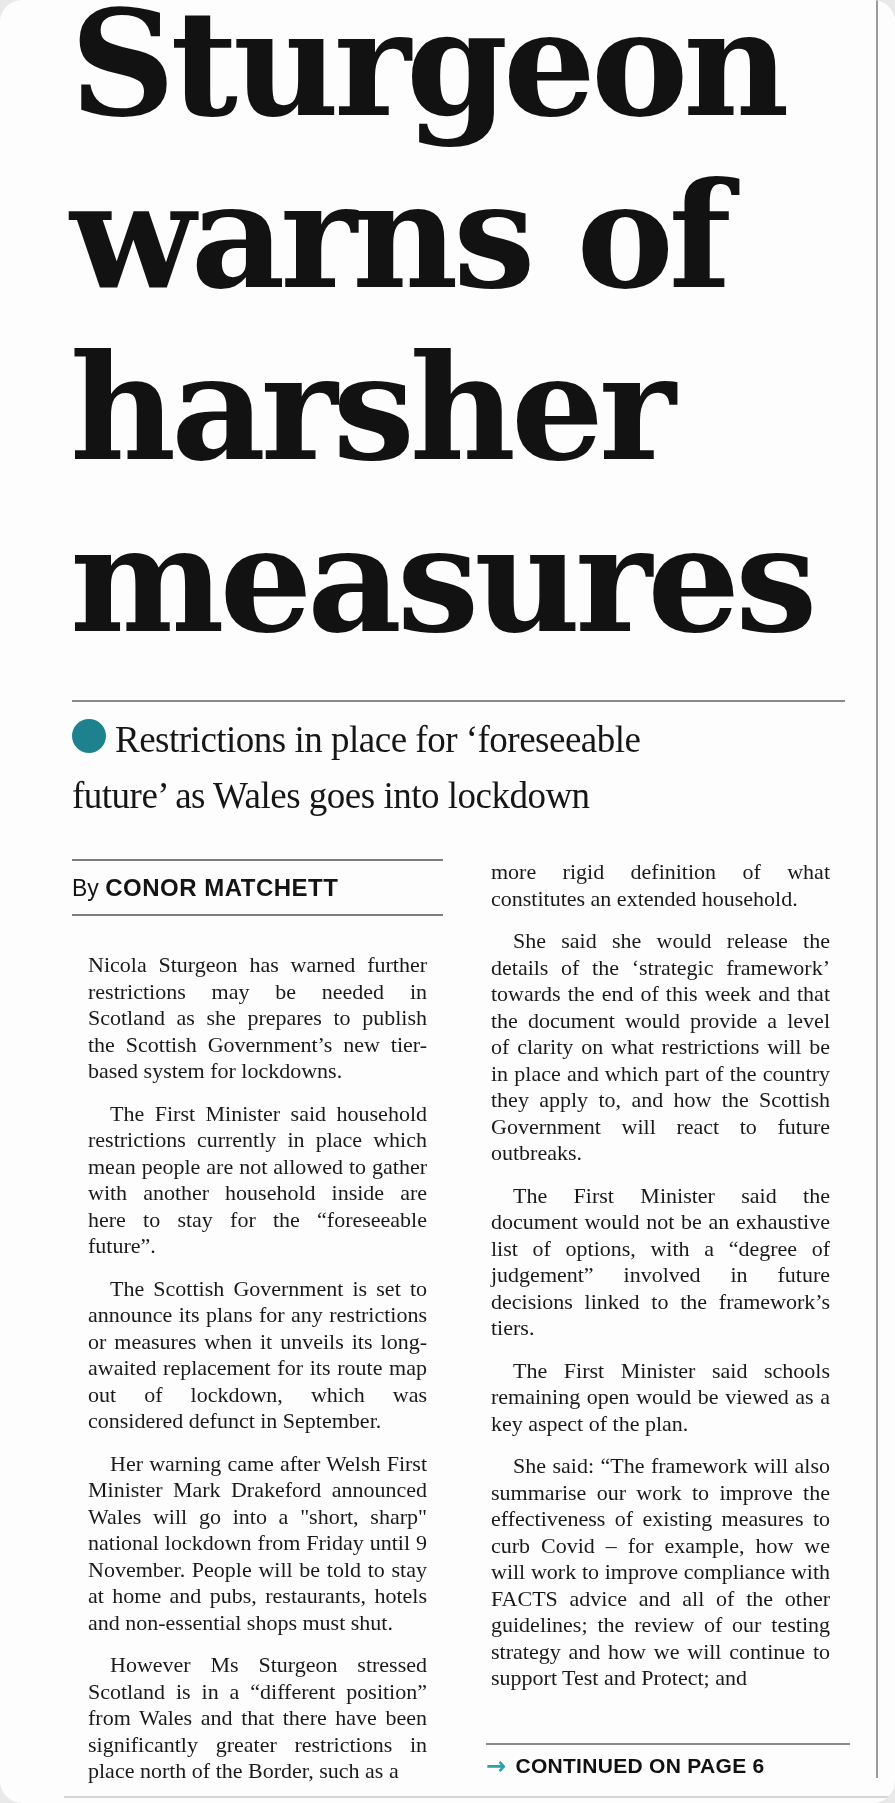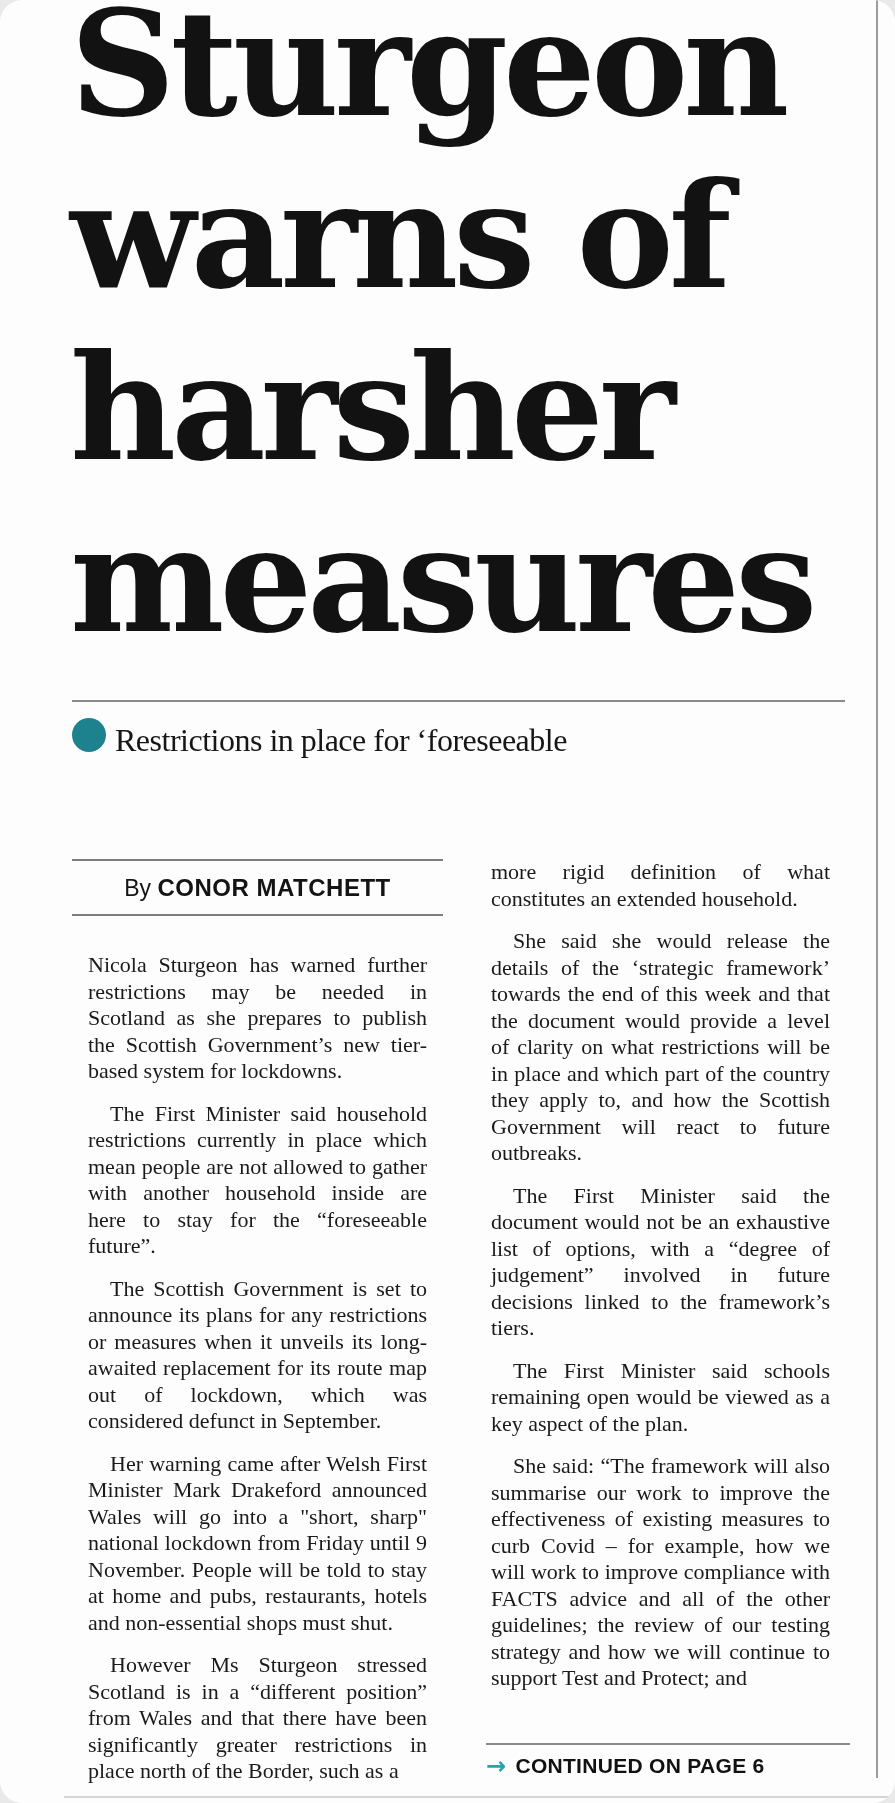--- a/index.html
+++ b/index.html
@@ -13,33 +13,33 @@
     position:absolute; left:70px; top:-22px; width:812px;
     font-family:"DejaVu Serif", serif; font-weight:bold;
     font-size:146px; line-height:172px; letter-spacing:-5px; color:#121212;
     white-space:nowrap;
   }
   .headline div { height:172px; }
   
   .rule { position:absolute; background:#8a8a8a; height:2px; }
   .standfirst {
     position:absolute; left:72px; top:712px; width:800px;
-    font-family:"Liberation Serif", serif; font-size:32px; line-height:56px;
+    font-family:"Liberation Serif", serif; font-size:37px; line-height:56px;
     color:#161616; letter-spacing:-0.5px; white-space:nowrap;
   }
   .bullet {
     display:inline-block; width:34px; height:34px; border-radius:50%;
     background:#1d818e; margin-right:9px; transform:translateY(1px);
   }
   
   .byline-block { position:absolute; left:72px; top:859px; width:371px; }
   .byline-rule-top, .byline-rule-bottom { height:2px; background:#7d7d7d; }
   .byline-text {
     padding:13px 0 12px 0; font-family:"Liberation Sans", sans-serif;
-    font-size:23px; color:#141414;text-align:center;
+    font-size:23px; color:#141414;
   }
   .byline-text .author { font-weight:bold; font-size:24px; letter-spacing:0.5px; }
   
   .col {
     position:absolute; width:371px;
     font-family:"Liberation Serif", serif;
     font-size:22px; line-height:26.5px; text-align:justify; color:#1a1a1a;
   }
   .col-left  { left:72px;  top:936px; }
   .col-right { left:475px; top:843px; }
@@ -70,20 +70,21 @@
     <div>Sturgeon</div>
     <div>warns of</div>
     <div>harsher</div>
     <div>measures</div>
   </h1>
 
   <div class="rule" style="left:72px; top:700px; width:773px;"></div>
 
   <div class="standfirst">
     <div><span class="bullet"></span><span>Restrictions in place for ‘foreseeable</span></div>
+    <div><span>future’ as Wales goes into lockdown</span></div>
   </div>
 
   <div class="byline-block">
     <div class="byline-rule-top"></div>
     <div class="byline-text">
       <span>By</span>
       <span class="author">CONOR MATCHETT</span>
     </div>
     <div class="byline-rule-bottom"></div>
   </div>

